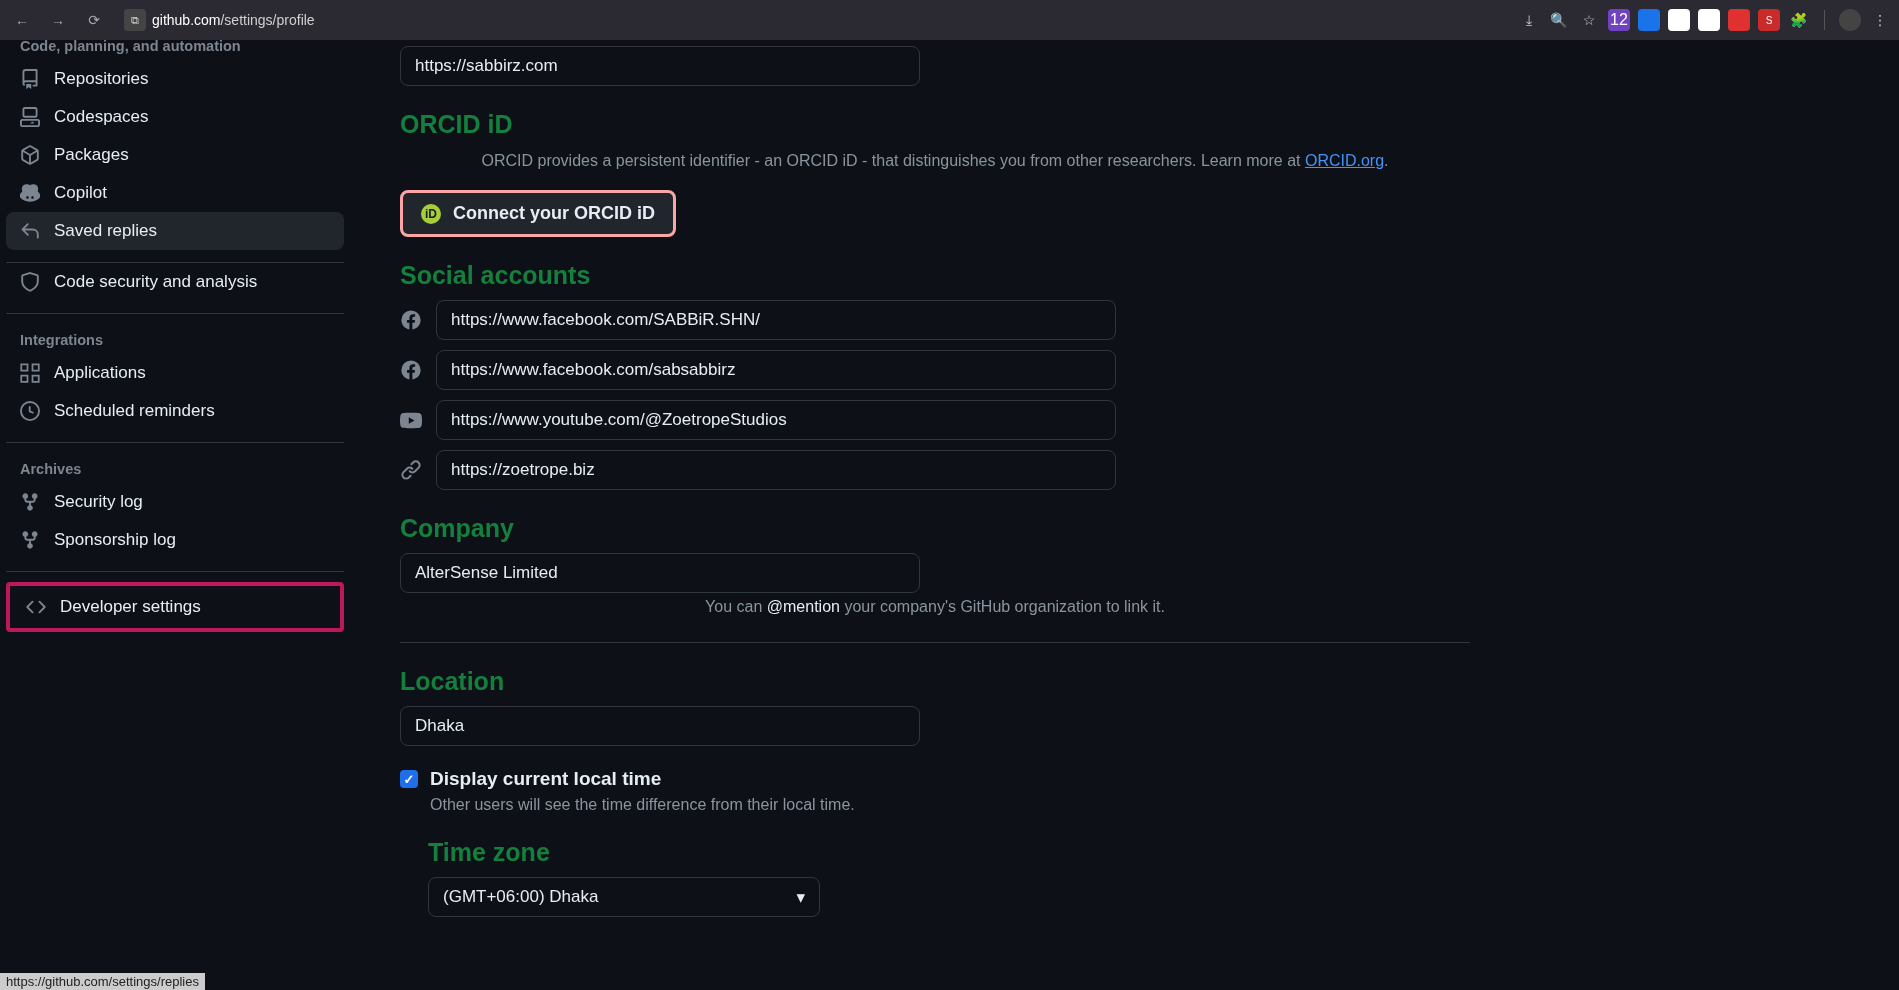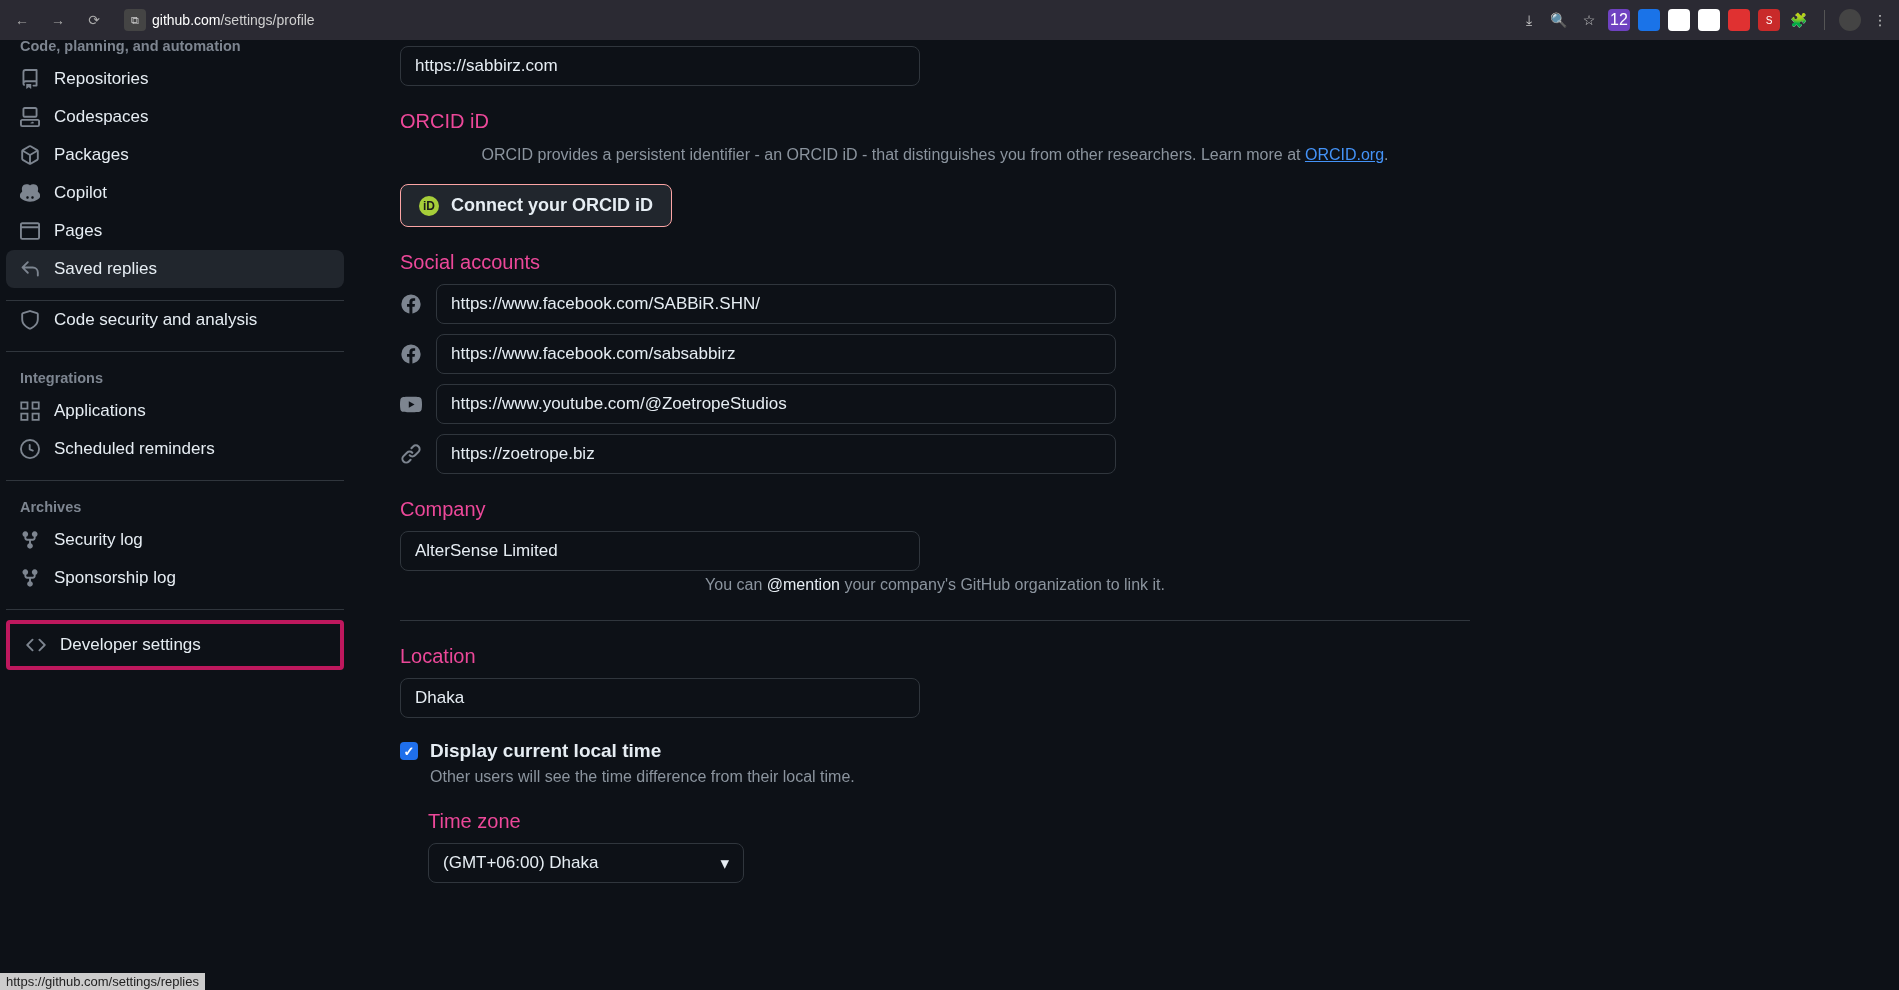--- a/index.html
+++ b/index.html
@@ -24,40 +24,40 @@
 .sidebar .section-title.first { padding-top: 0; margin-top: -2px; }
 .sidebar .item { display: flex; align-items: center; gap: 14px; padding: 9px 14px; border-radius: 8px; cursor: pointer; color: #e6edf3; font-size: 17px; }
 .sidebar .item.hovered { background: #21262d; }
 .sidebar .item .ico { width: 20px; height: 20px; color: #7d8590; display:flex; align-items:center; justify-content:center; flex-shrink:0; }
 .sidebar .divider { height: 1px; background: #30363d; margin: 12px 0 0 0; }
 .sidebar .dev-highlight { border: 4px solid #be185d; border-radius: 4px; margin: 10px 0 0 0; padding: 2px; }
 .sidebar .dev-highlight .item { margin: 0; }
 
 
 .main { flex: 1; padding: 0 30px 0 50px; max-width: 1150px; }
-.form-label { font-size: 20px; font-weight: 400; margin: 24px 0 10px 0; color: #ec4899; }
+.form-label { font-size: 25px; font-weight: 700; margin: 24px 0 10px 0; color: #15803d; }
 .text-input { width: 520px; height: 40px; background: #0d1117; border: 1px solid #30363d; border-radius: 8px; color: #e6edf3; font-size: 17px; padding: 0 14px; }
 .text-input.wide { width: 680px; }
 .help-text { color: #8b949e; font-size: 16px; margin-top: 2px; line-height: 1.45; text-align: center; }
 .help-text a { color: #4493f8; text-decoration: underline; }
 .help-text .mono { color: #e6edf3; font-weight: 400; }
 
-.orcid-btn { display: inline-flex; align-items: center; gap: 12px; background: #21262d; border: 1px solid #fca5a5; border-radius: 8px; padding: 10px 18px; font-size: 18px; font-weight: 600; color: #e6edf3; margin-top: 18px; cursor: pointer; }
+.orcid-btn { display: inline-flex; align-items: center; gap: 12px; background: #21262d; border: 3px solid #fca5a5; border-radius: 8px; padding: 10px 18px; font-size: 18px; font-weight: 600; color: #e6edf3; margin-top: 18px; cursor: pointer; }
 .orcid-btn .dot { width: 20px; height: 20px; border-radius: 50%; background: #a6ce39; display:flex; align-items:center; justify-content:center; font-size:12px; font-weight:700; color:#1a1a1a; }
 
 .social-row { display: flex; align-items: center; gap: 14px; margin-top: 10px; }
 .social-row .sico { width: 22px; height: 22px; color: #7d8590; display:flex; align-items:center; justify-content:center; flex-shrink:0; }
 .social-row .text-input { flex: 0 0 680px; }
 
 .chk-row { display: flex; align-items: center; gap: 12px; margin-top: 22px; }
 .chk { width: 18px; height: 18px; background: #1f6feb; border-radius: 4px; display:flex; align-items:center; justify-content:center; color:#fff; font-size:13px; font-weight:700; }
 .chk-label { font-size: 19px; font-weight: 600; }
 .chk-help { color: #8b949e; font-size: 16px; margin: 6px 0 0 30px; }
 
-.tz-select { width: 316px; height: 40px; background: #0d1117; border: 1px solid #30363d; border-radius: 8px; display: flex; align-items: center; justify-content: space-between; padding: 0 14px; font-size: 17px; color: #e6edf3; margin-top: 10px; }
+.tz-select { width: 392px; height: 40px; background: #0d1117; border: 1px solid #30363d; border-radius: 8px; display: flex; align-items: center; justify-content: space-between; padding: 0 14px; font-size: 17px; color: #e6edf3; margin-top: 10px; }
 
 .status-bar { position: absolute; left: 0; bottom: 0; background: #ccc; color: #222; font-size: 13px; padding: 1px 6px; }
 
 svg { width: 100%; height: 100%; fill: currentColor; }
 </style>
 </head>
 <body>
 
 <div class="browser-bar">
   <div class="nav-btn">←</div>
@@ -113,28 +113,20 @@
       <span>Packages</span>
     </div>
     <div class="item">
       <span class="ico">
           <svg viewBox="0 0 16 16">
             <path d="M7.998 15.035c-4.562 0-7.873-2.914-7.998-3.749V9.338c.085-.628.677-1.686 1.588-2.065.013-.07.024-.143.036-.218.029-.183.06-.384.126-.612-.201-.508-.254-1.084-.254-1.656 0-.87.128-1.769.693-2.484.579-.733 1.494-1.124 2.724-1.261 1.206-.134 2.262.034 2.944.765.05.053.096.108.139.165.044-.057.094-.112.143-.165.682-.731 1.738-.899 2.944-.765 1.23.137 2.145.528 2.724 1.261.566.715.693 1.614.693 2.484 0 .572-.053 1.148-.254 1.656.066.228.098.429.126.612.012.076.024.148.037.218.924.385 1.522 1.471 1.591 2.095v1.872c0 .766-3.351 3.795-8.002 3.795ZM6 10.5c-.568 0-1 .432-1 1s.432 1 1 1 1-.432 1-1-.432-1-1-1Zm4 0c-.568 0-1 .432-1 1s.432 1 1 1 1-.432 1-1-.432-1-1-1Z"></path>
           </svg>
         </span>
       <span>Copilot</span>
     </div>
-    <div class="item">
-      <span class="ico">
-          <svg viewBox="0 0 16 16">
-            <path d="M0 2.75C0 1.784.784 1 1.75 1h12.5c.966 0 1.75.784 1.75 1.75v10.5A1.75 1.75 0 0 1 14.25 15H1.75A1.75 1.75 0 0 1 0 13.25Zm1.75-.25a.25.25 0 0 0-.25.25v1.5h13V2.75a.25.25 0 0 0-.25-.25Zm12.5 11a.25.25 0 0 0 .25-.25V5.75h-13v7.5c0 .138.112.25.25.25Z"></path>
-          </svg>
-        </span>
-      <span>Pages</span>
-    </div>
     <div class="item hovered">
       <span class="ico">
           <svg viewBox="0 0 16 16">
             <path d="M6.78 1.97a.75.75 0 0 1 0 1.06L3.81 6h6.44A4.75 4.75 0 0 1 15 10.75v2.5a.75.75 0 0 1-1.5 0v-2.5a3.25 3.25 0 0 0-3.25-3.25H3.81l2.97 2.97a.749.749 0 0 1-1.06 1.06l-4.25-4.25a.749.749 0 0 1 0-1.06l4.25-4.25a.75.75 0 0 1 1.06 0Z"></path>
           </svg>
         </span>
       <span>Saved replies</span>
     </div>
 
     <div class="divider"></div>

